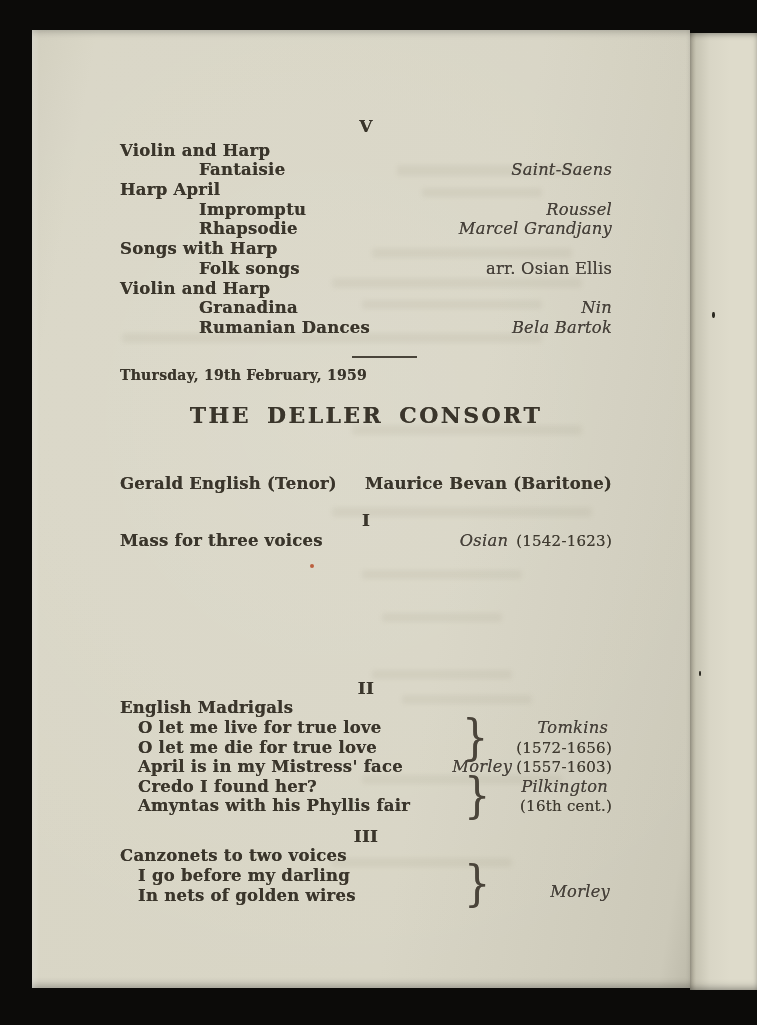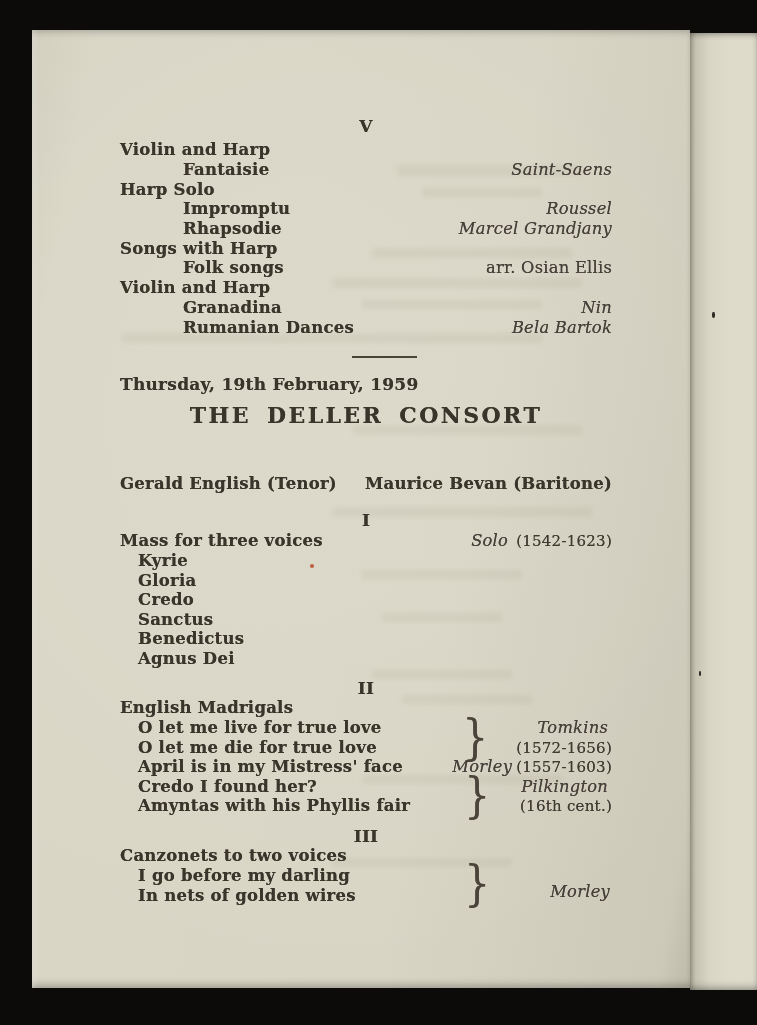--- a/index.html
+++ b/index.html
@@ -35,23 +35,23 @@
     color:#3a352b;
     font-size:16.5px;
     letter-spacing:.25px;
     text-shadow:0 0 .6px rgba(58,53,43,.75);
   }
 
   .abs{position:absolute;left:0;right:0;}
   .center{text-align:center;}
   .num{font-weight:bold;font-size:17px;}
 
-  .line{display:flex;justify-content:space-between;align-items:center;height:19.7px;}
+  .line{display:flex;justify-content:space-between;align-items:flex-end;height:19.7px;}
   .t{font-weight:bold;white-space:nowrap;}
-  .indent .t{margin-left:63px;}
+  .indent .t{margin-left:79px;}
   .r{font-weight:normal;font-style:italic;font-size:16.3px;color:#46403a;white-space:nowrap;}
   .r.roman{font-style:normal;}
 
   .bold{font-weight:bold;}
   .ensemble{font-size:22px;font-weight:bold;letter-spacing:2.4px;word-spacing:6px;}
   .perfline{font-weight:bold;height:20px;}
   .perfrow{display:flex;justify-content:space-between;font-weight:bold;}
 
   .divider{position:absolute;left:232px;top:326px;width:65px;height:2px;background:#49443a;}
 
@@ -111,21 +111,21 @@
 
       <div class="abs" style="top:110px">
         <div class="line">
             <span class="t">Violin and Harp</span>
           </div>
         <div class="line indent">
             <span class="t">Fantaisie</span>
             <span class="r">Saint-Saens</span>
           </div>
         <div class="line">
-            <span class="t">Harp Solo</span>
+            <span class="t">Harp April</span>
           </div>
         <div class="line indent">
             <span class="t">Impromptu</span>
             <span class="r">Roussel</span>
           </div>
         <div class="line indent">
             <span class="t">Rhapsodie</span>
             <span class="r">Marcel Grandjany</span>
           </div>
         <div class="line">
@@ -143,39 +143,31 @@
             <span class="r">Nin</span>
           </div>
         <div class="line indent">
             <span class="t">Rumanian Dances</span>
             <span class="r">Bela Bartok</span>
           </div>
       </div>
 
       <div class="divider"></div>
 
-      <div class="abs bold" style="top:344px;font-size:17px">Thursday, 19th February, 1959</div>
+      <div class="abs bold" style="top:337px;font-size:14px">Thursday, 19th February, 1959</div>
       <div class="abs center ensemble" style="top:372px">THE DELLER CONSORT</div>
       <div class="abs perfrow" style="top:444px">
         <span>Gerald English (Tenor)</span>
         <span>Maurice Bevan (Baritone)</span>
       </div>
 
       <div class="abs center num" style="top:480px">I</div>
       <div class="abs songrow" style="top:501px">
         <span class="t" style="margin-left:0">Mass for three voices</span>
-        <span class="rt"><span class="c">Solo</span><span class="d" style="margin-left:8px">(1542-1623)</span></span>
-      </div>
-      <div class="abs" style="top:521px">
-        <div class="mv">Kyrie</div>
-        <div class="mv">Gloria</div>
-        <div class="mv">Credo</div>
-        <div class="mv">Sanctus</div>
-        <div class="mv">Benedictus</div>
-        <div class="mv">Agnus Dei</div>
+        <span class="rt"><span class="c">Osian</span><span class="d" style="margin-left:8px">(1542-1623)</span></span>
       </div>
 
       <div class="abs center num" style="top:648px">II</div>
       <div class="abs t" style="top:668px">English Madrigals</div>
       <div class="abs" style="top:688px">
         <div class="songrow">
             <span class="t">O let me live for true love</span>
             <span class="rt"><span class="c">Tomkins</span><span class="d"></span></span>
           </div>
         <div class="songrow">

